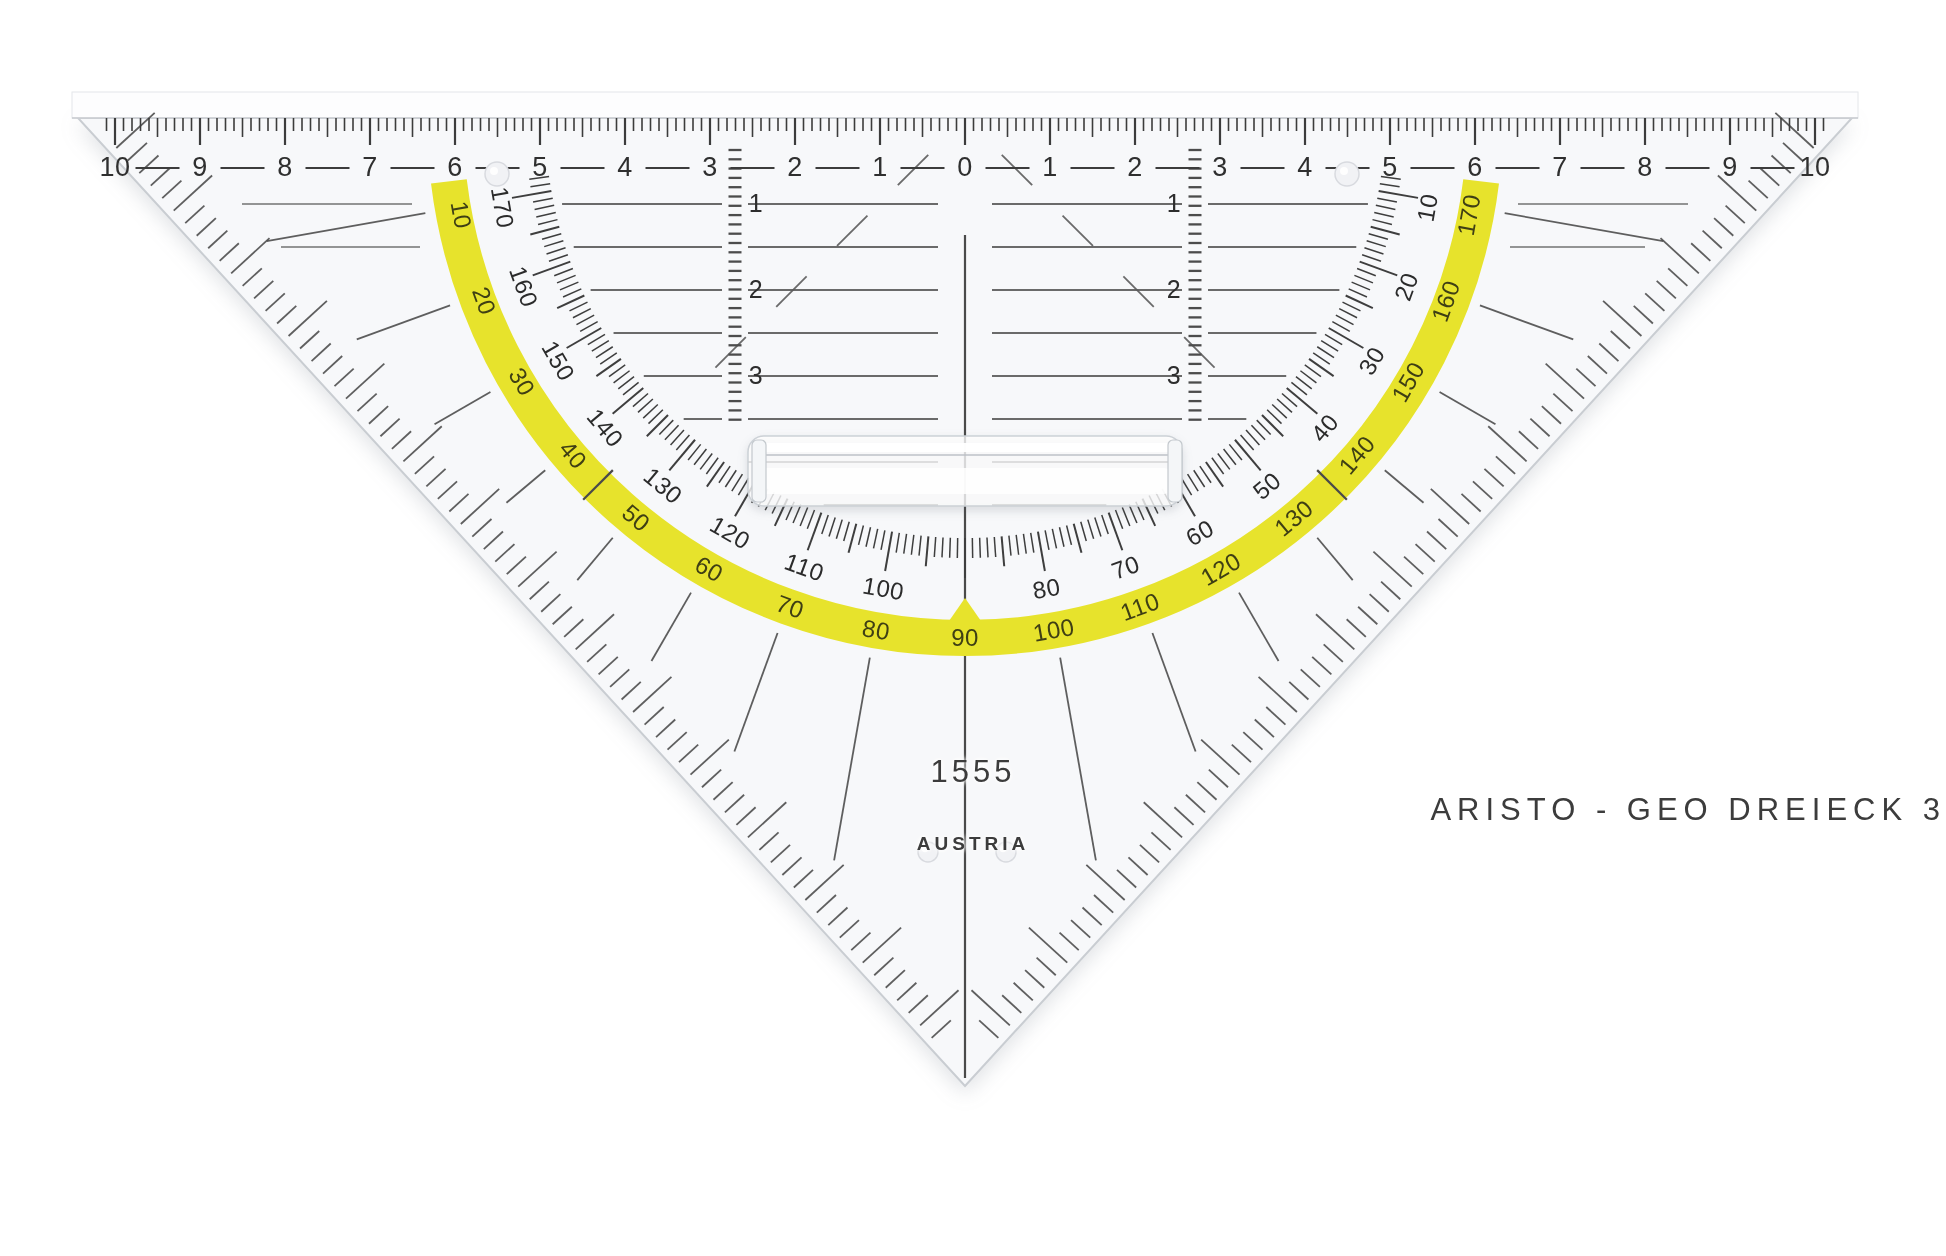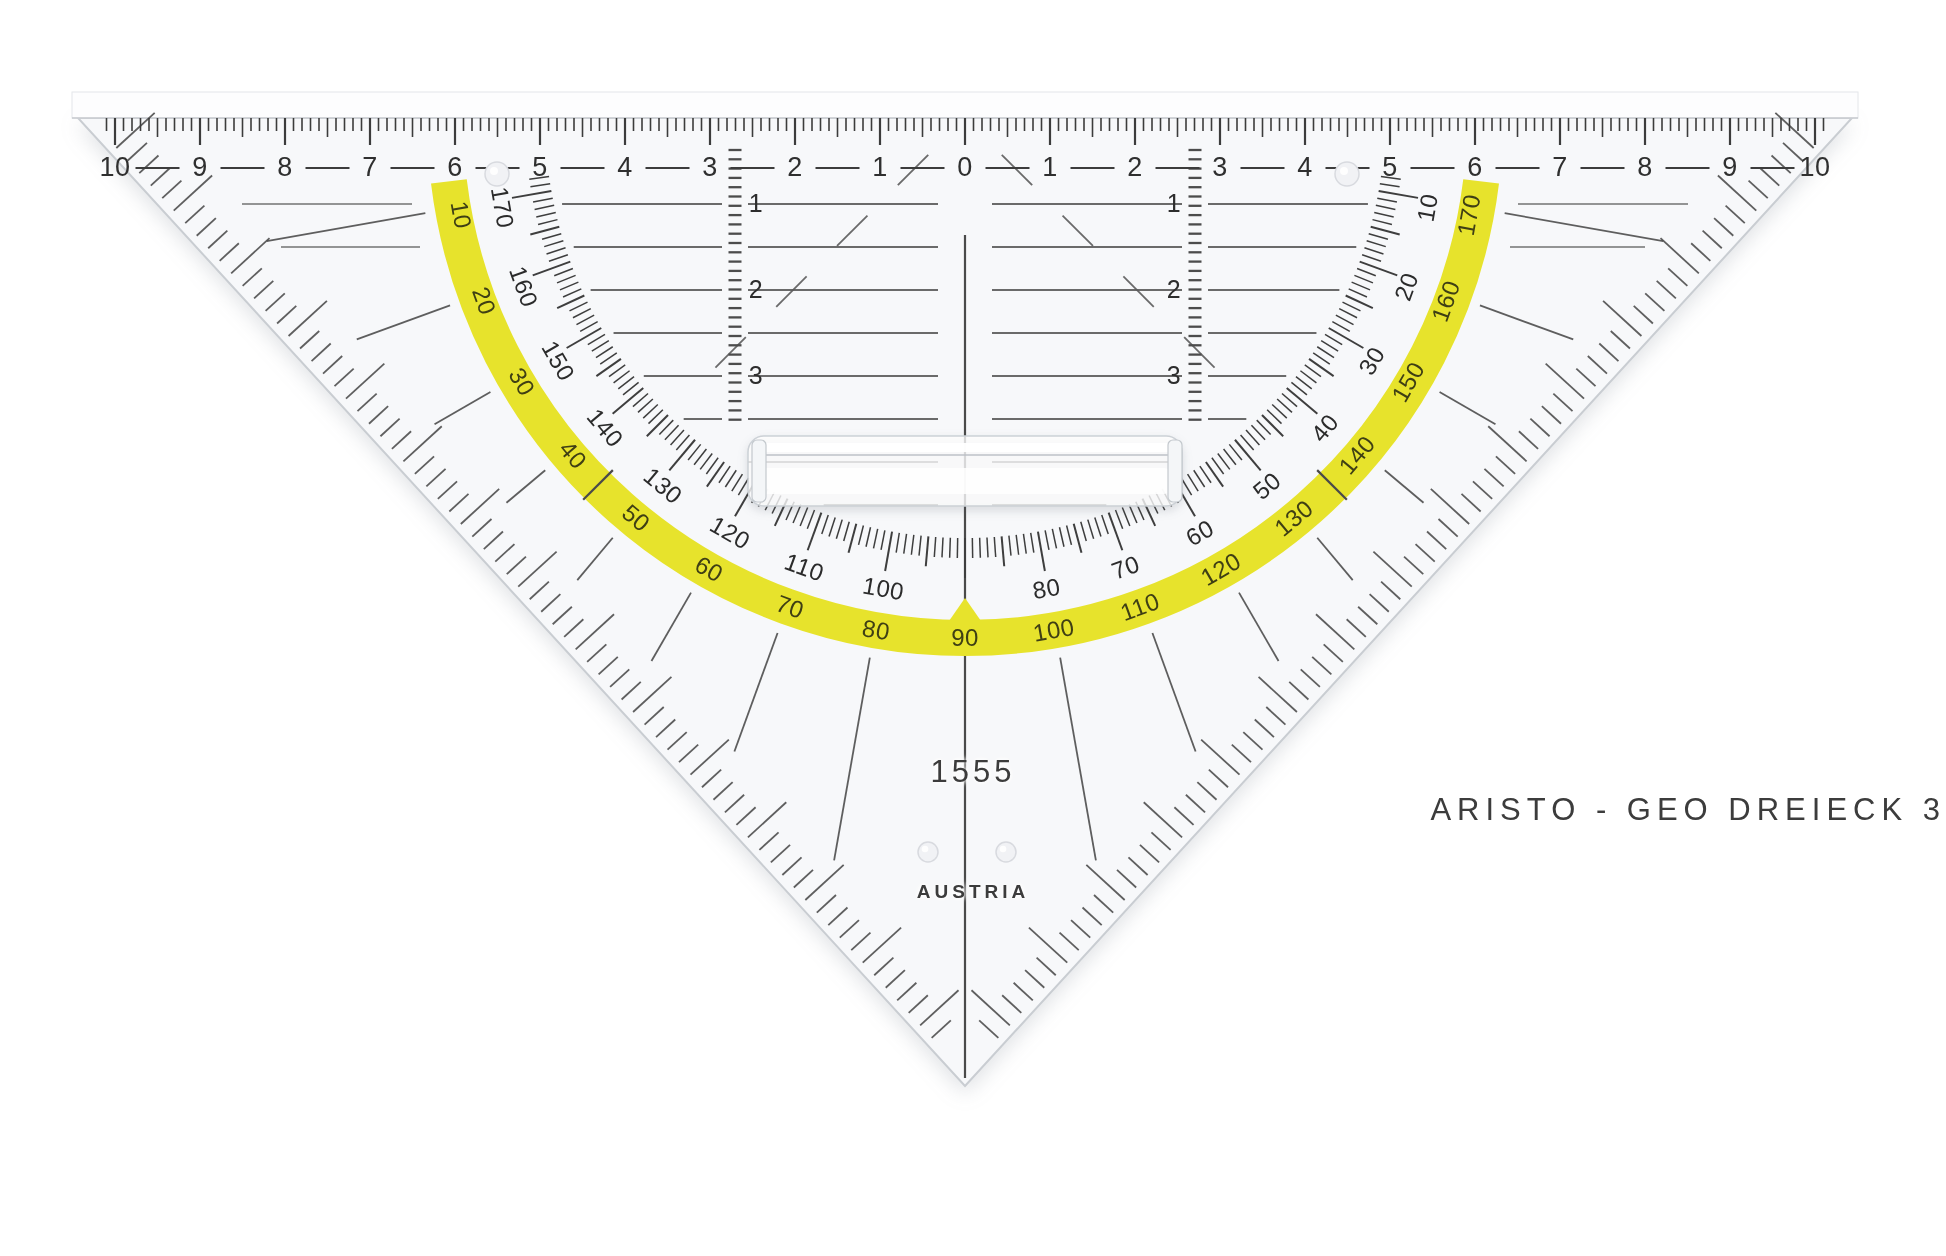--- a/index.html
+++ b/index.html
@@ -3,21 +3,21 @@
 <meta charset="utf-8">
 <style>
   html,body{margin:0;padding:0;background:#ffffff;}
   #stage{position:relative;width:1946px;height:1256px;background:#ffffff;overflow:hidden;
          font-family:"Liberation Sans", sans-serif;}
   svg{position:absolute;left:0;top:0;}
   .brand{position:absolute;left:0;top:0;width:1946px;text-align:center;color:#3c3c3c;
          text-shadow:0 0 5px #fff,0 0 5px #fff,0 0 8px #fff;}
   .brand-line1{position:absolute;top:792px;width:100%;font-size:31px;letter-spacing:6px;text-align:right;}
   .brand-line2{position:absolute;top:754px;width:100%;font-size:31px;letter-spacing:4px;}
-  .brand-line3{position:absolute;top:833px;width:100%;font-size:19px;font-weight:bold;letter-spacing:4px;margin-top:48px;}
+  .brand-line3{position:absolute;top:833px;width:100%;font-size:19px;font-weight:bold;letter-spacing:4px;}
 </style>
 </head>
 <body>
 
 <div id="stage">
   <svg id="art" width="1946" height="1256" viewBox="0 0 1946 1256">
       <g>
         <polygon points="78,118 1852,118 965,1086" fill="#f7f8fa" stroke="#c9cdd2" stroke-width="2" style="filter:drop-shadow(0 7px 10px rgba(90,100,115,0.18))"></polygon>
         <rect x="72" y="92" width="1786" height="26" fill="#fdfdfe" stroke="#e4e6ea" stroke-width="1"></rect>
         <line x1="72" y1="118" x2="1858" y2="118" stroke="#c7cacf" stroke-width="1.6" stroke-opacity="1"></line>

